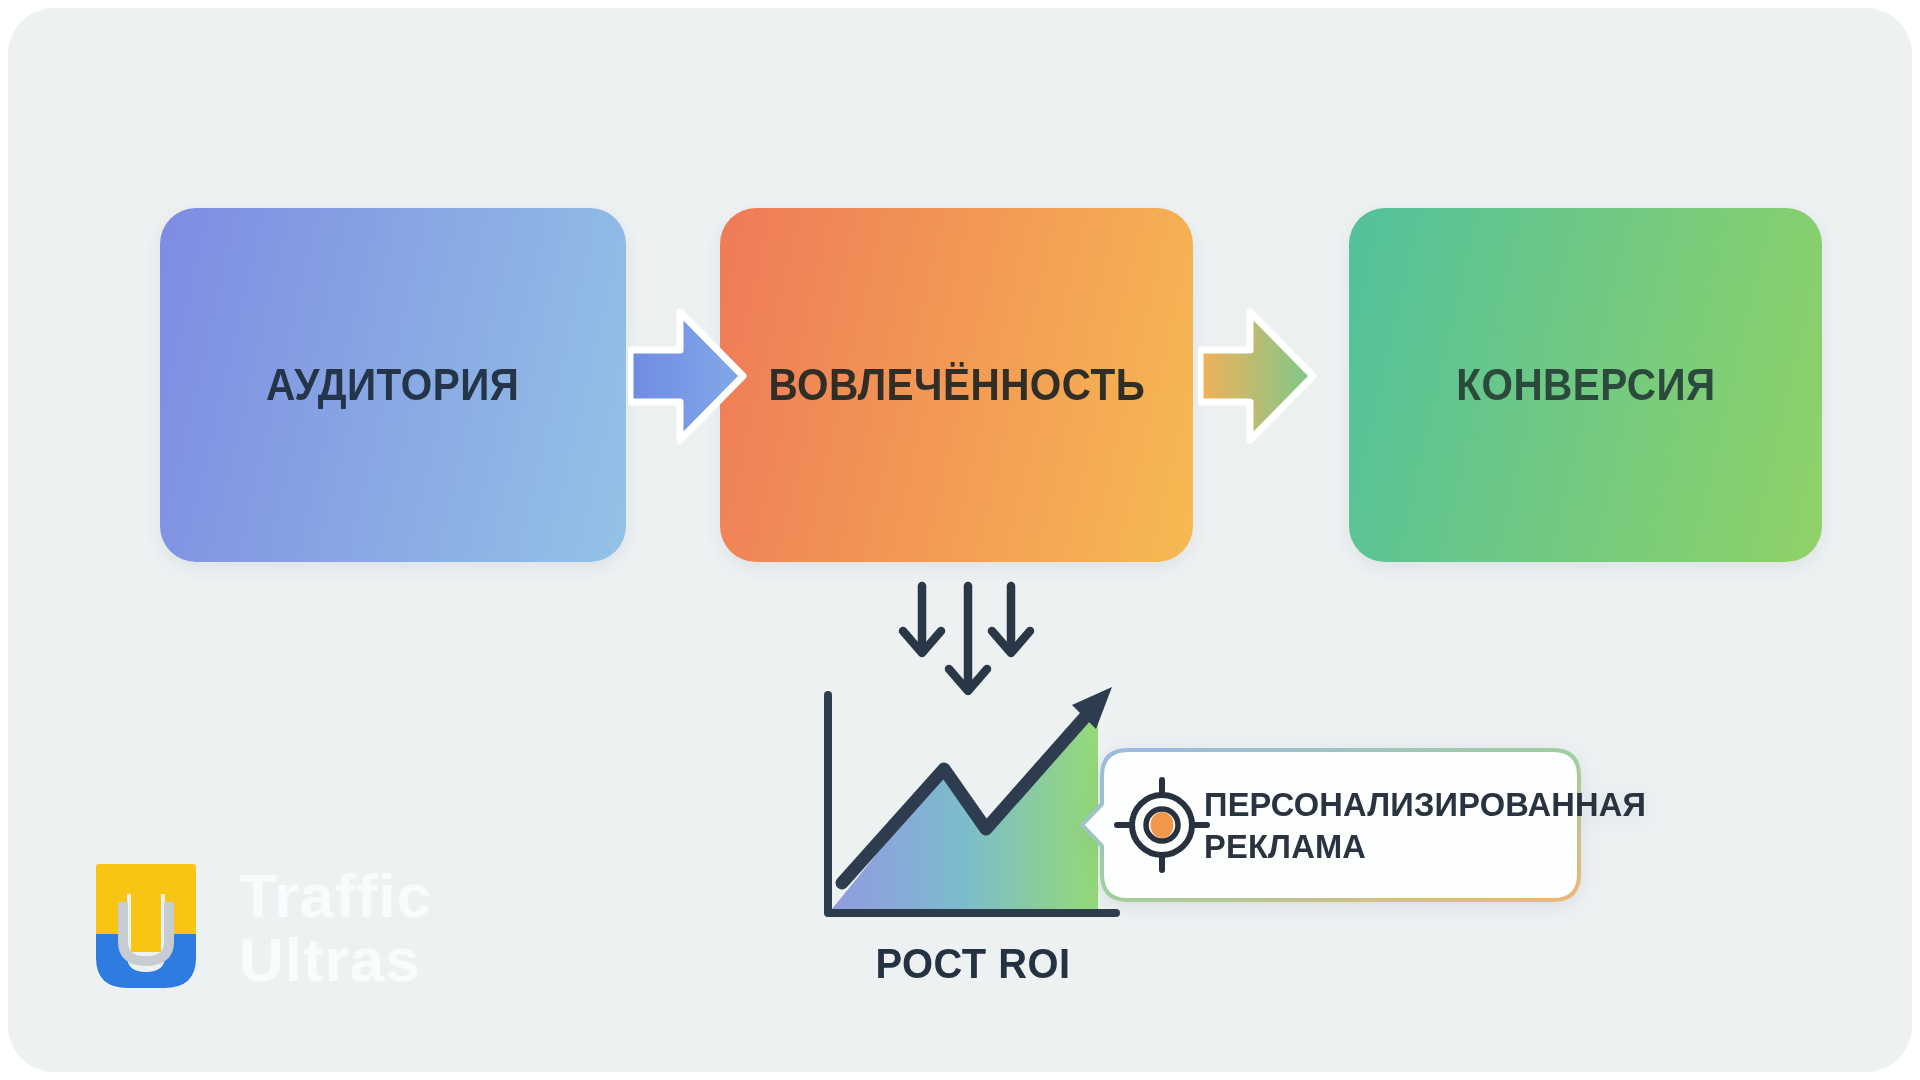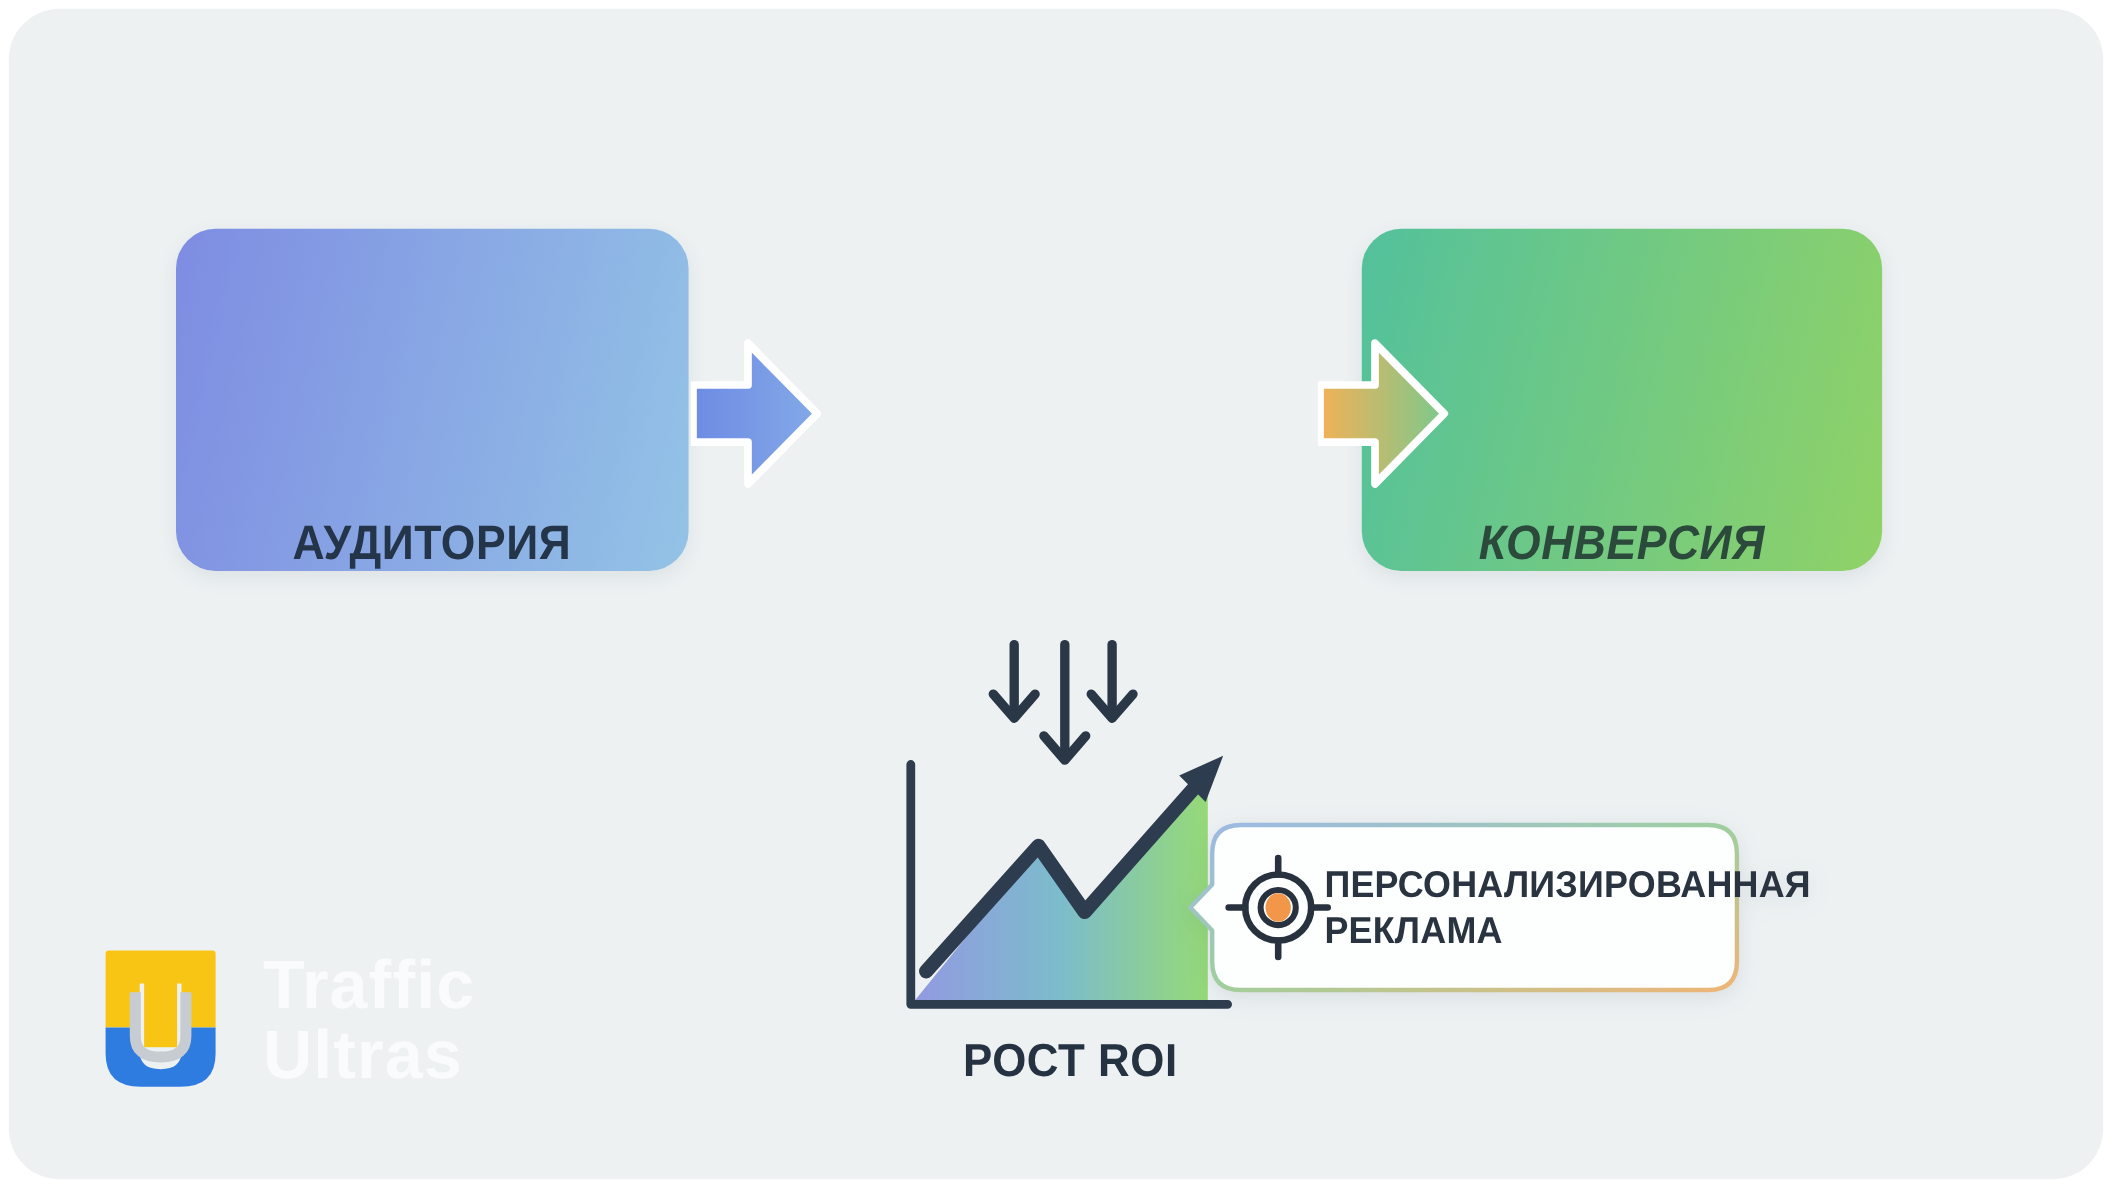--- a/index.html
+++ b/index.html
@@ -6,22 +6,22 @@
   body{
     width:1920px;height:1080px;position:relative;overflow:hidden;
     background:#ffffff;
     font-family:"Liberation Sans", sans-serif;
   }
   .card{
     position:absolute;left:8px;top:8px;right:8px;bottom:8px;
     background:#edf1f2;border-radius:46px;
   }
   .funnel-box{
-    position:absolute;top:200px;height:311px;border-radius:36px;
-    display:flex;align-items:flex-end;justify-content:center;
+    position:absolute;top:200px;height:354px;border-radius:36px;
+    display:flex;align-items:center;justify-content:center;
     box-shadow:0 6px 18px rgba(40,60,90,0.08);
   }
   .box-label{
     font-weight:bold;font-size:44px;letter-spacing:0.5px;
     transform:scaleX(0.92);transform-origin:center;
     white-space:nowrap;
   }
   .abs{position:absolute;}
   .roi-label{
     position:absolute;left:790px;top:932px;width:350px;text-align:center;
@@ -47,22 +47,25 @@
 </style>
 </head>
 <body>
 
 <div class="card">
 
   <div class="funnel-box" style="left: 152px; width: 466px; background: linear-gradient(103deg, rgb(126, 140, 226), rgb(147, 195, 230));">
     <span class="box-label" style="color: rgb(36, 52, 73);">АУДИТОРИЯ</span>
   </div>
 
+  <div class="funnel-box" style="left: 712px; width: 473px; background: linear-gradient(103deg, rgb(239, 122, 88), rgb(246, 186, 82));">
+    <span class="box-label" style="color: rgb(48, 46, 39);">ВОВЛЕЧЁННОСТЬ</span>
+  </div>
 
-  <div class="funnel-box" style="left: 1230px; width: 473px; background: linear-gradient(103deg, rgb(83, 193, 156), rgb(144, 210, 103)); font-style: italic;">
+  <div class="funnel-box" style="left: 1341px; width: 473px; background: linear-gradient(103deg, rgb(83, 193, 156), rgb(144, 210, 103));">
     <span class="box-label" style="color: rgb(43, 74, 60);">КОНВЕРСИЯ</span>
   </div>
 
   <svg class="abs" style="left:620px;top:292px;" width="124" height="152" viewBox="0 0 124 152">
     <defs>
       <linearGradient id="arr1" x1="0" y1="0" x2="1" y2="0">
         <stop offset="0" stop-color="#6e8be3"></stop>
         <stop offset="1" stop-color="#83a9e8"></stop>
       </linearGradient>
     </defs>

